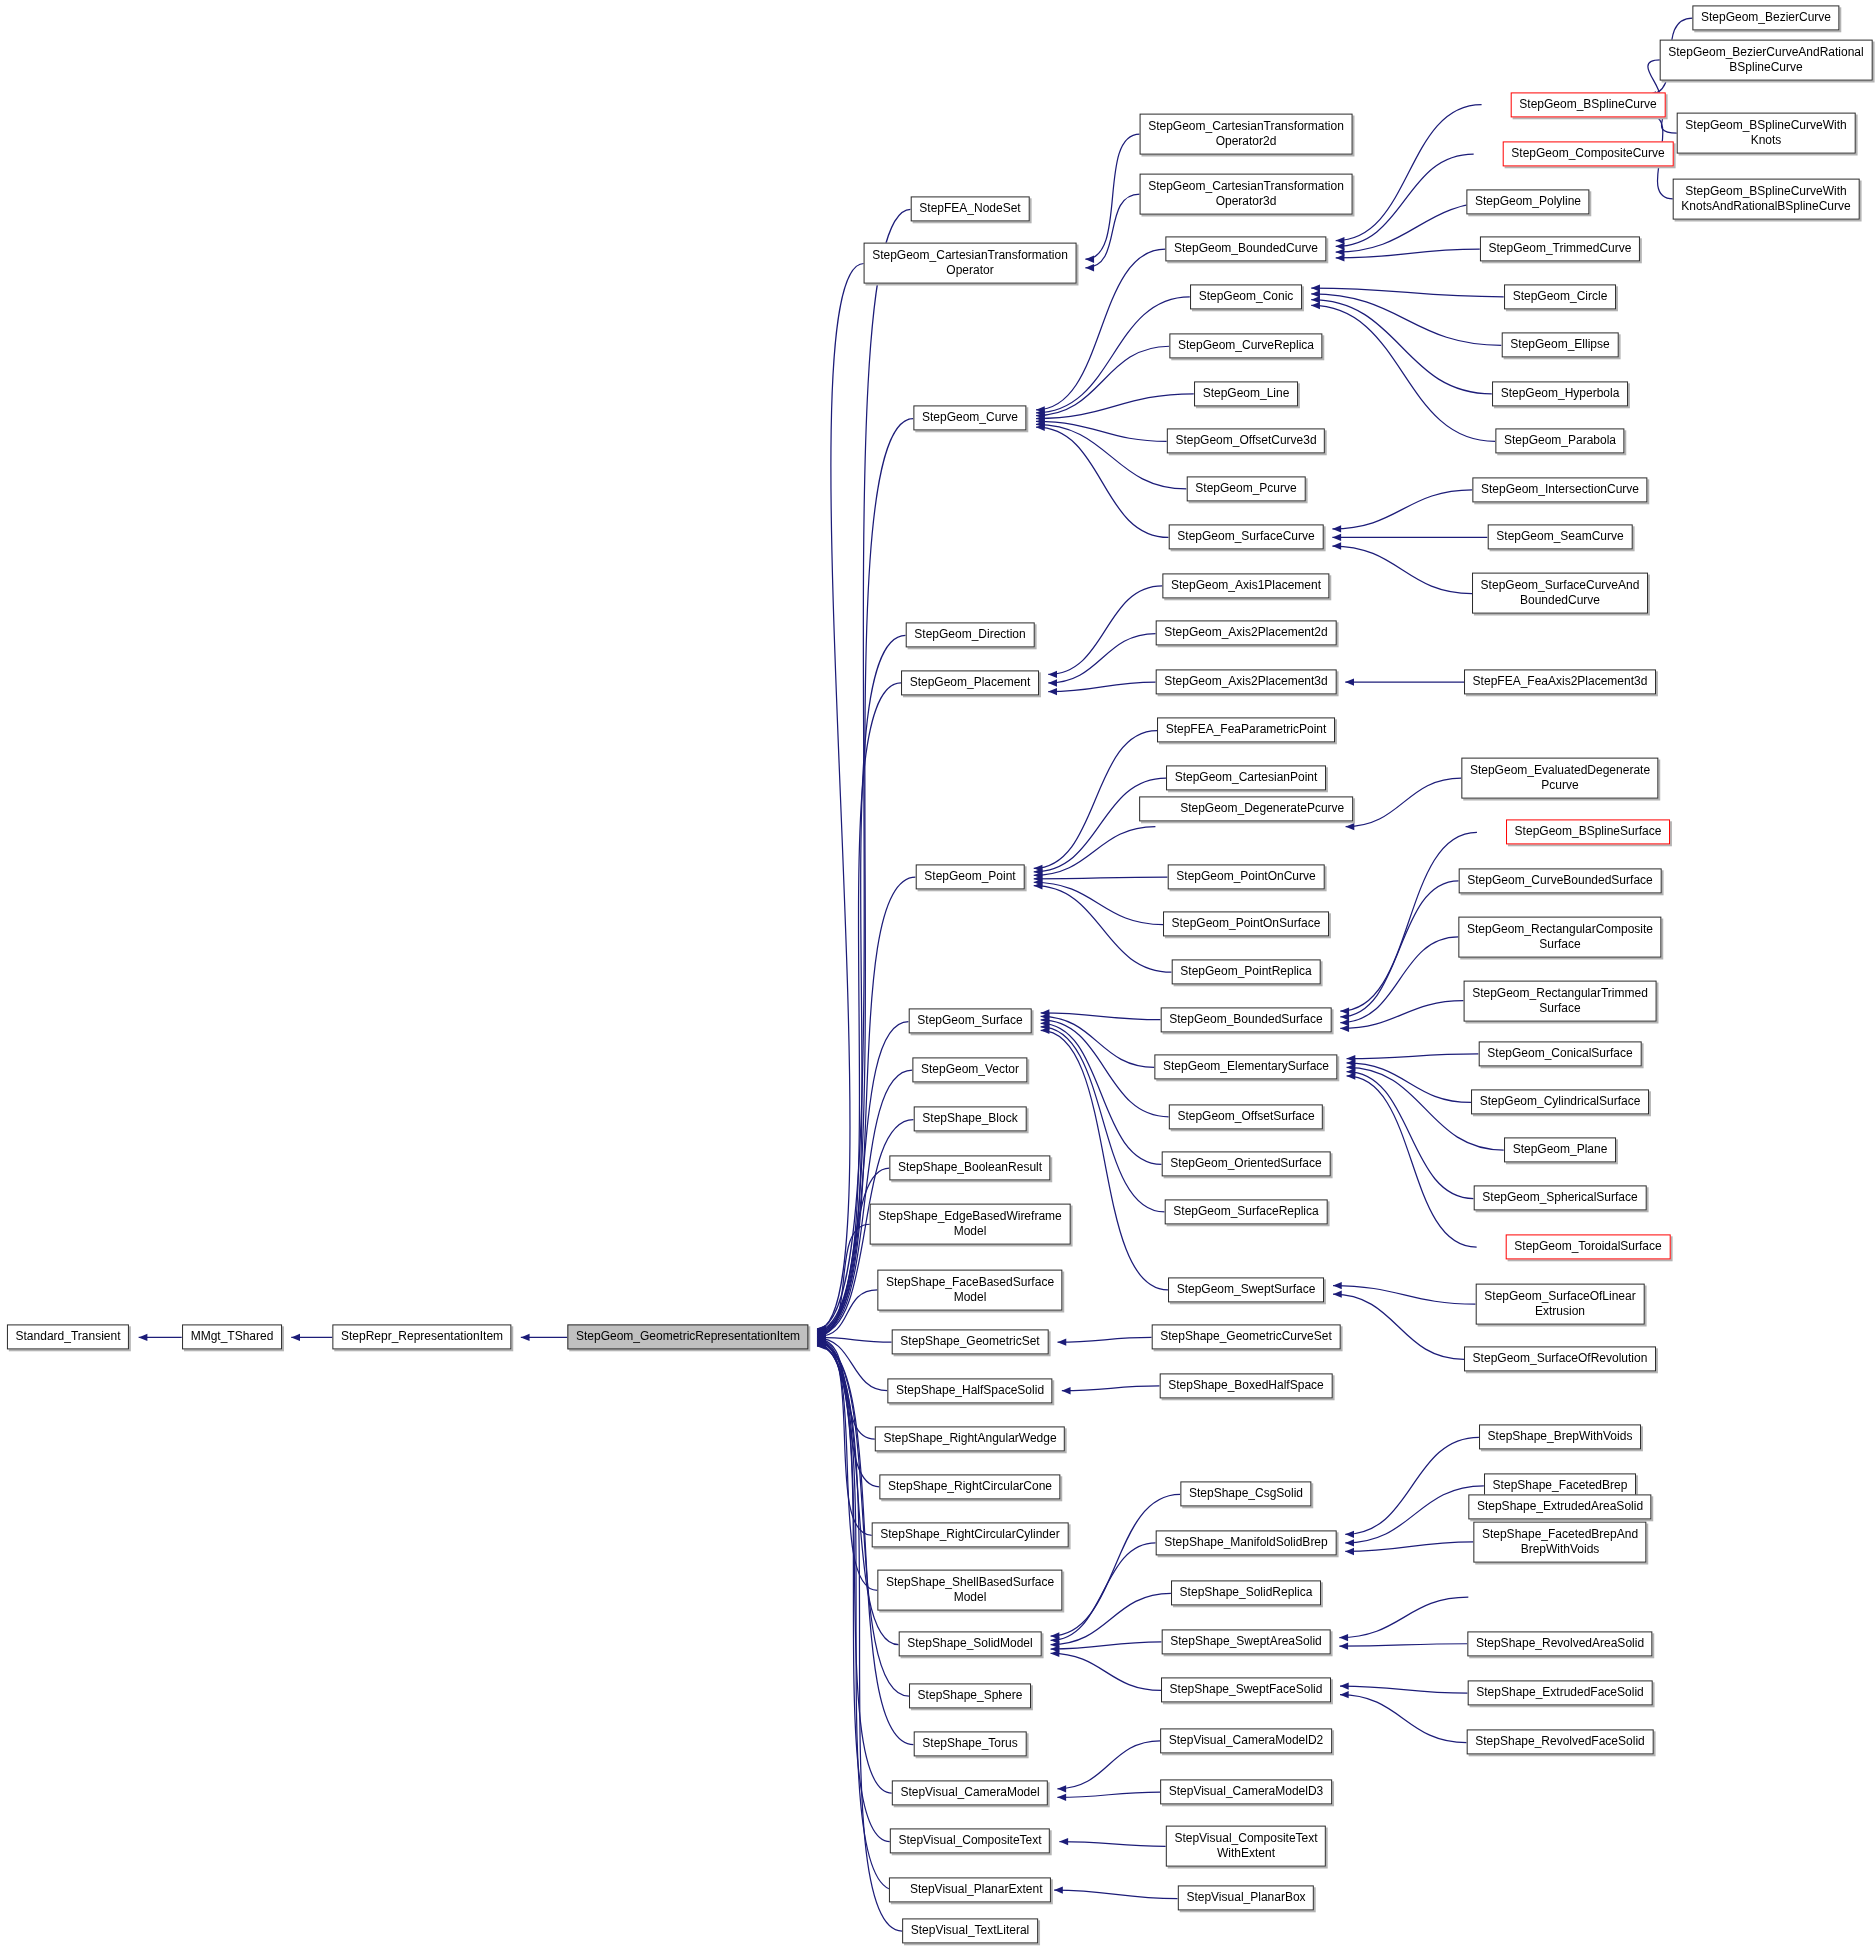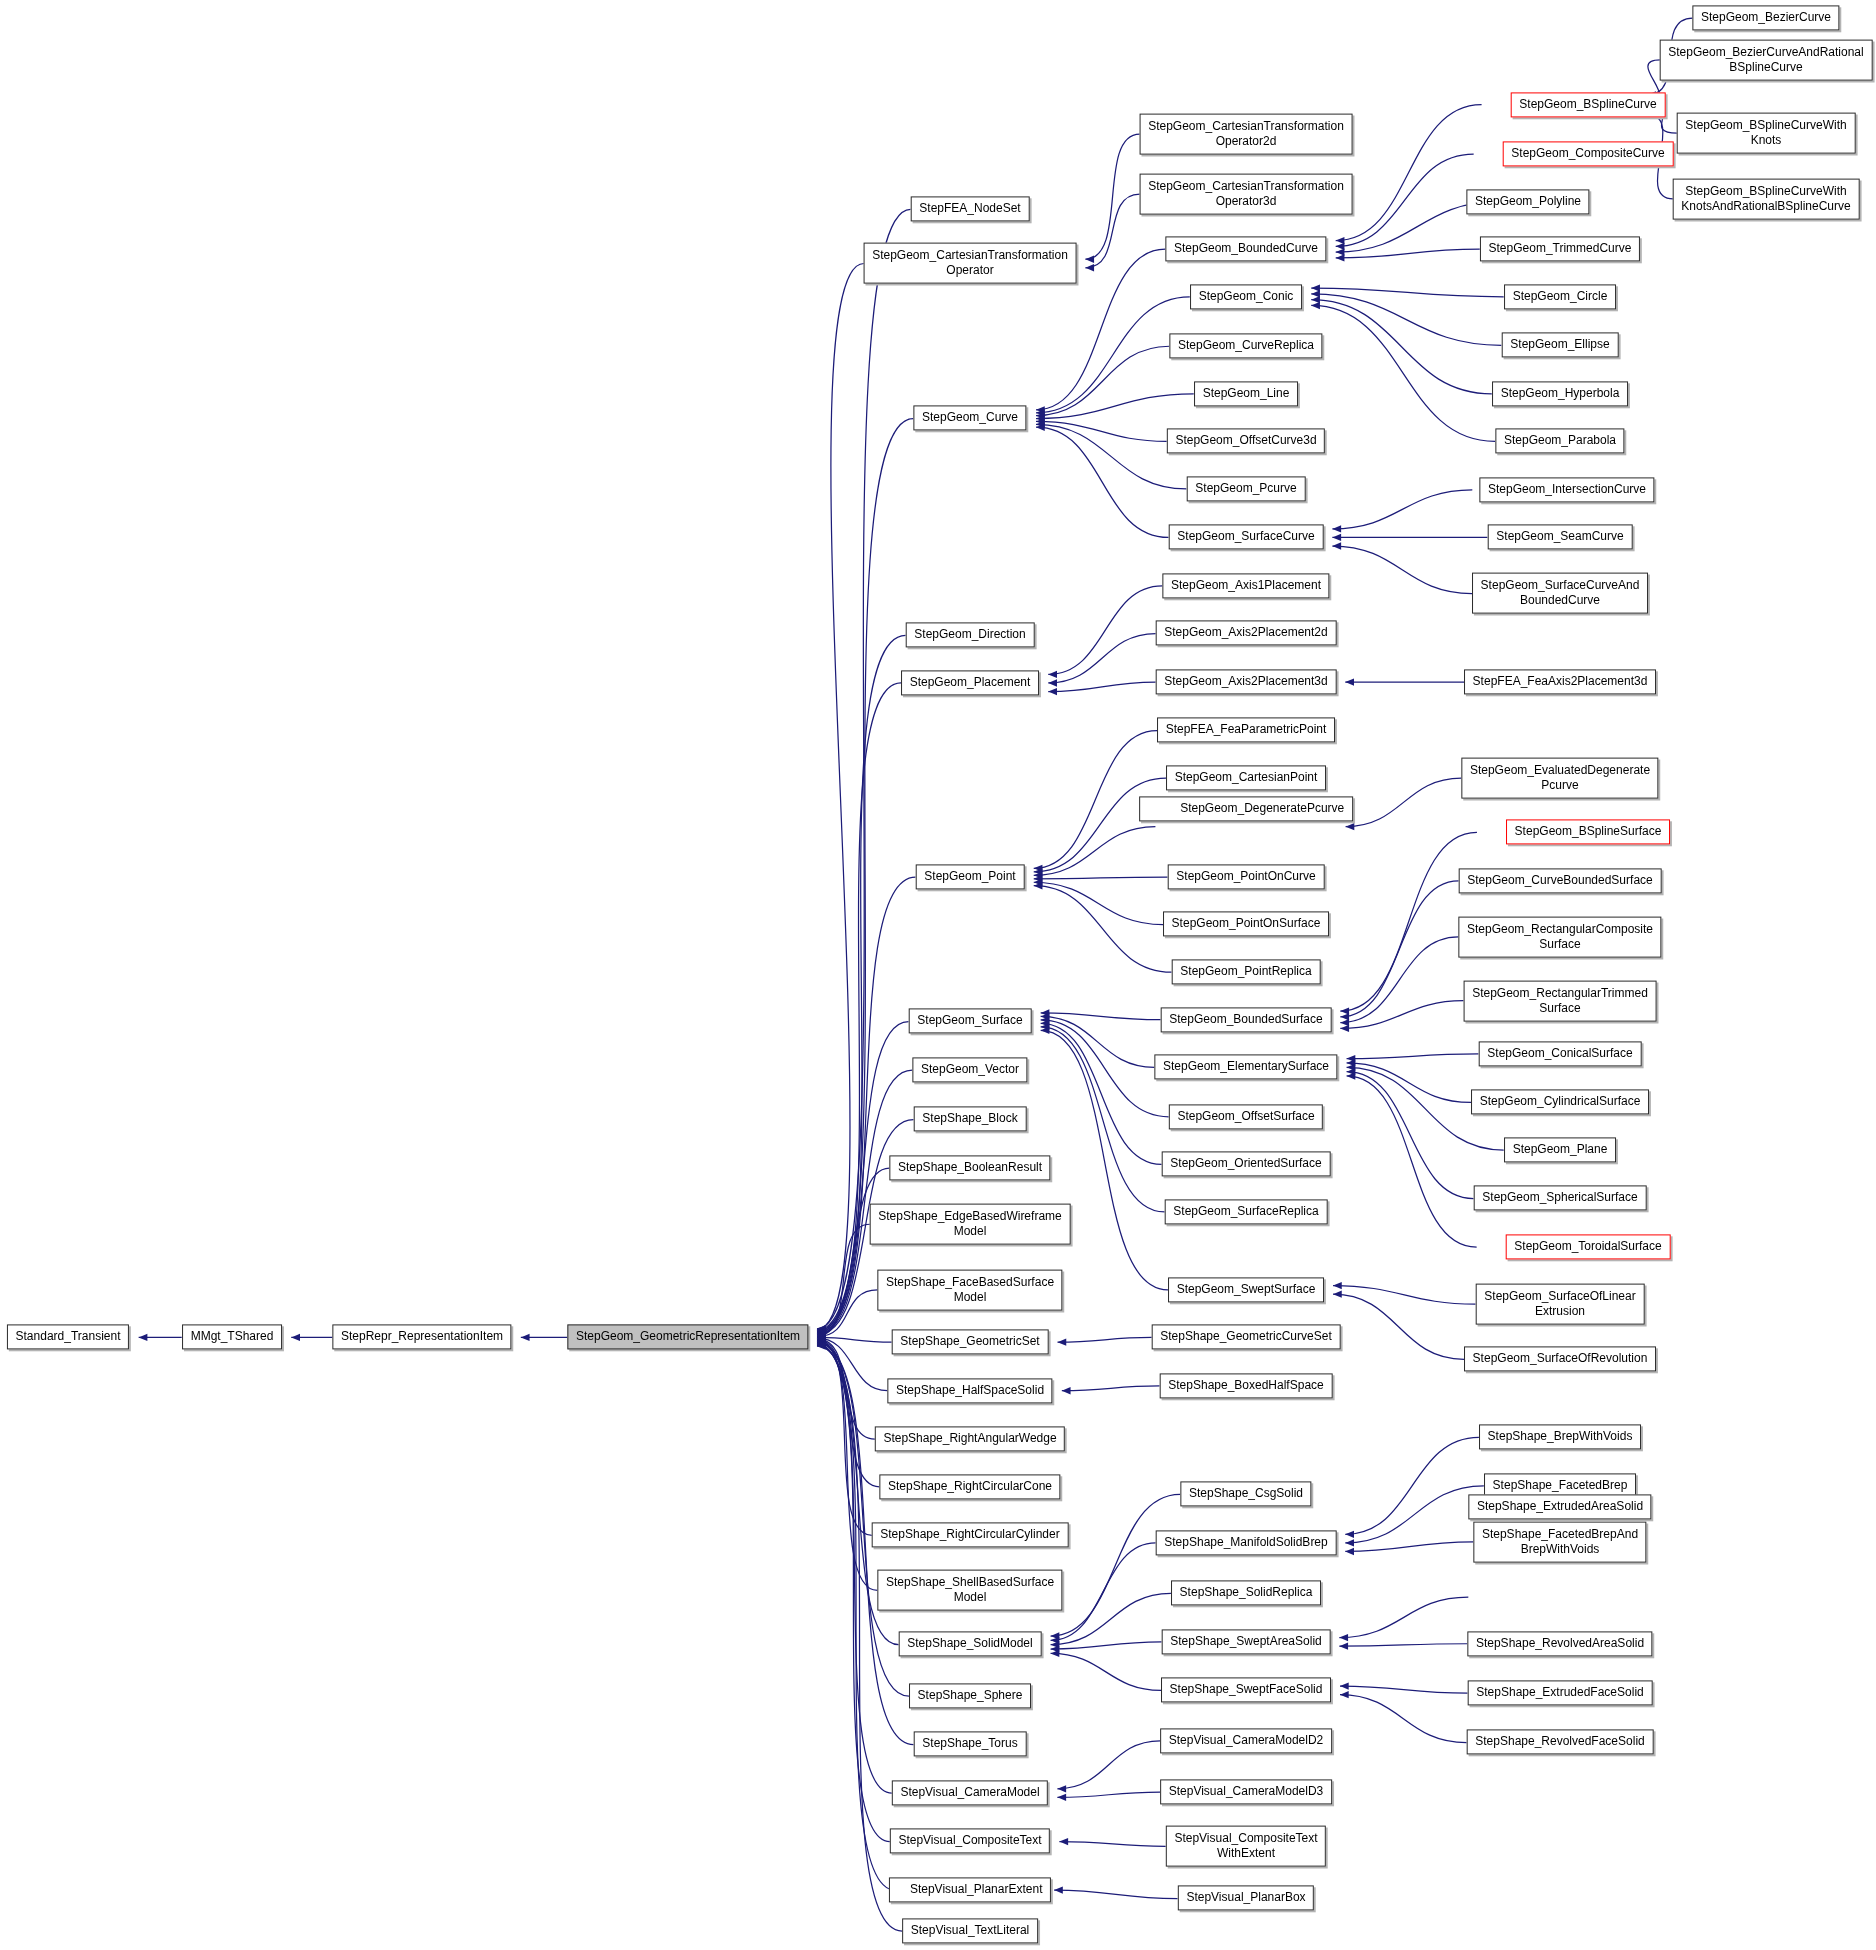--- a/index.html
+++ b/index.html
@@ -355,21 +355,21 @@
     </div>
     <div class="node" style="left: 1560px; top: 345px;">
       <div>StepGeom_Ellipse</div>
     </div>
     <div class="node" style="left: 1560px; top: 394px;">
       <div>StepGeom_Hyperbola</div>
     </div>
     <div class="node" style="left: 1560px; top: 441px;">
       <div>StepGeom_Parabola</div>
     </div>
-    <div class="node" style="left: 1560px; top: 490px; margin-left: 7px;">
+    <div class="node" style="left: 1560px; top: 490px;">
       <div>StepGeom_IntersectionCurve</div>
     </div>
     <div class="node" style="left: 1560px; top: 537px;">
       <div>StepGeom_SeamCurve</div>
     </div>
     <div class="node" style="left: 1560px; top: 593px;">
       <div>StepGeom_SurfaceCurveAnd</div>
       <div>BoundedCurve</div>
     </div>
     <div class="node" style="left: 1560px; top: 682px;">

